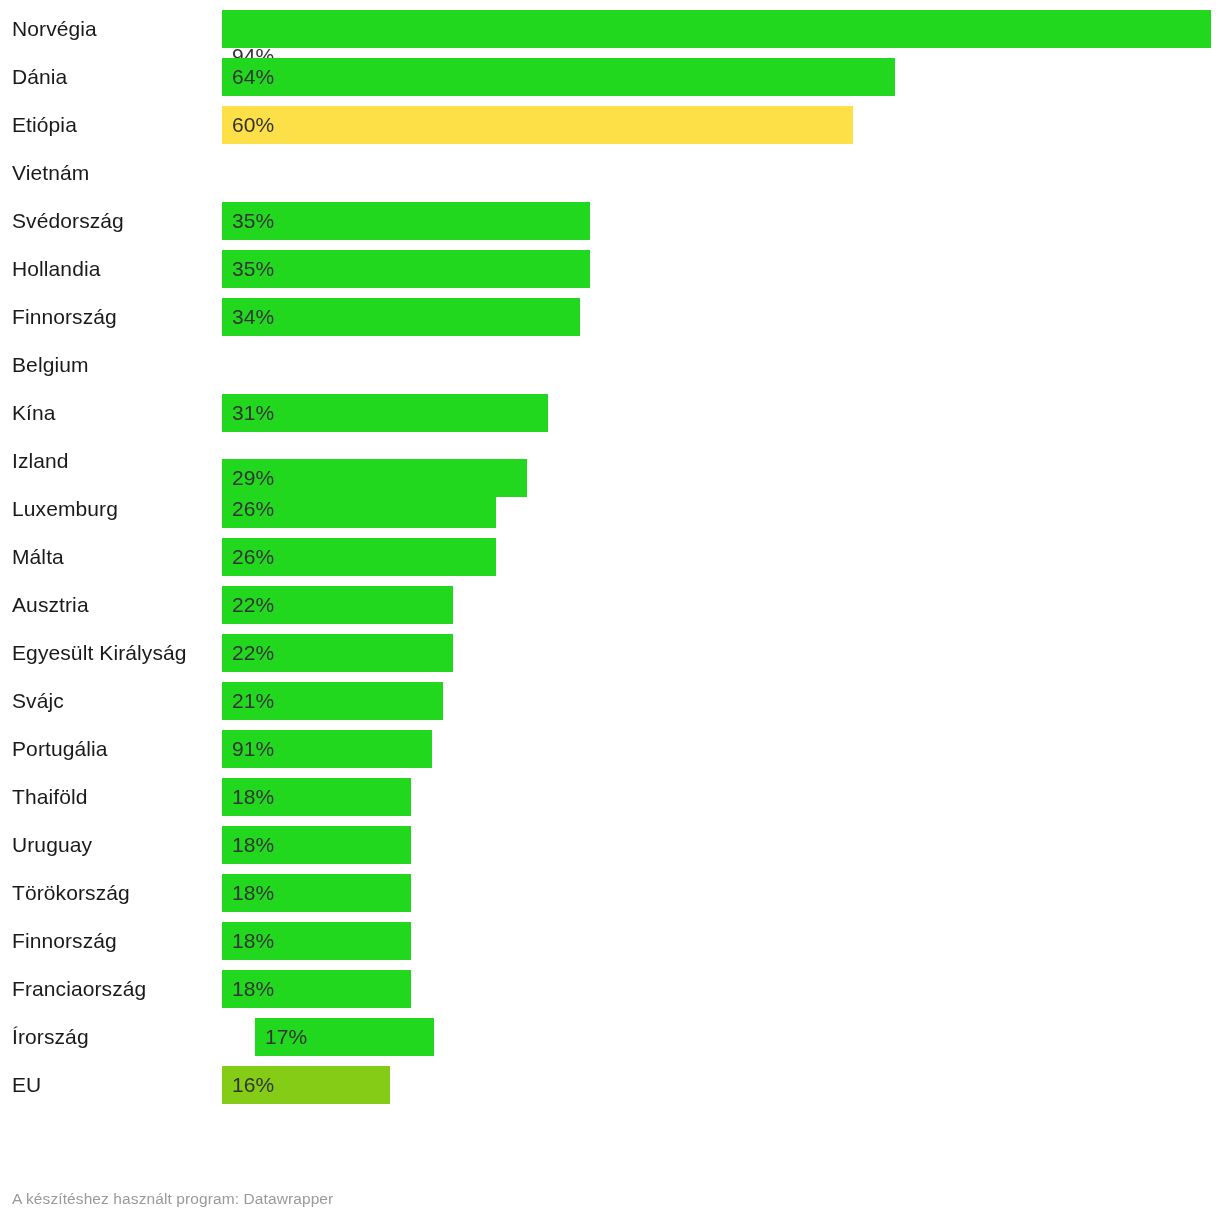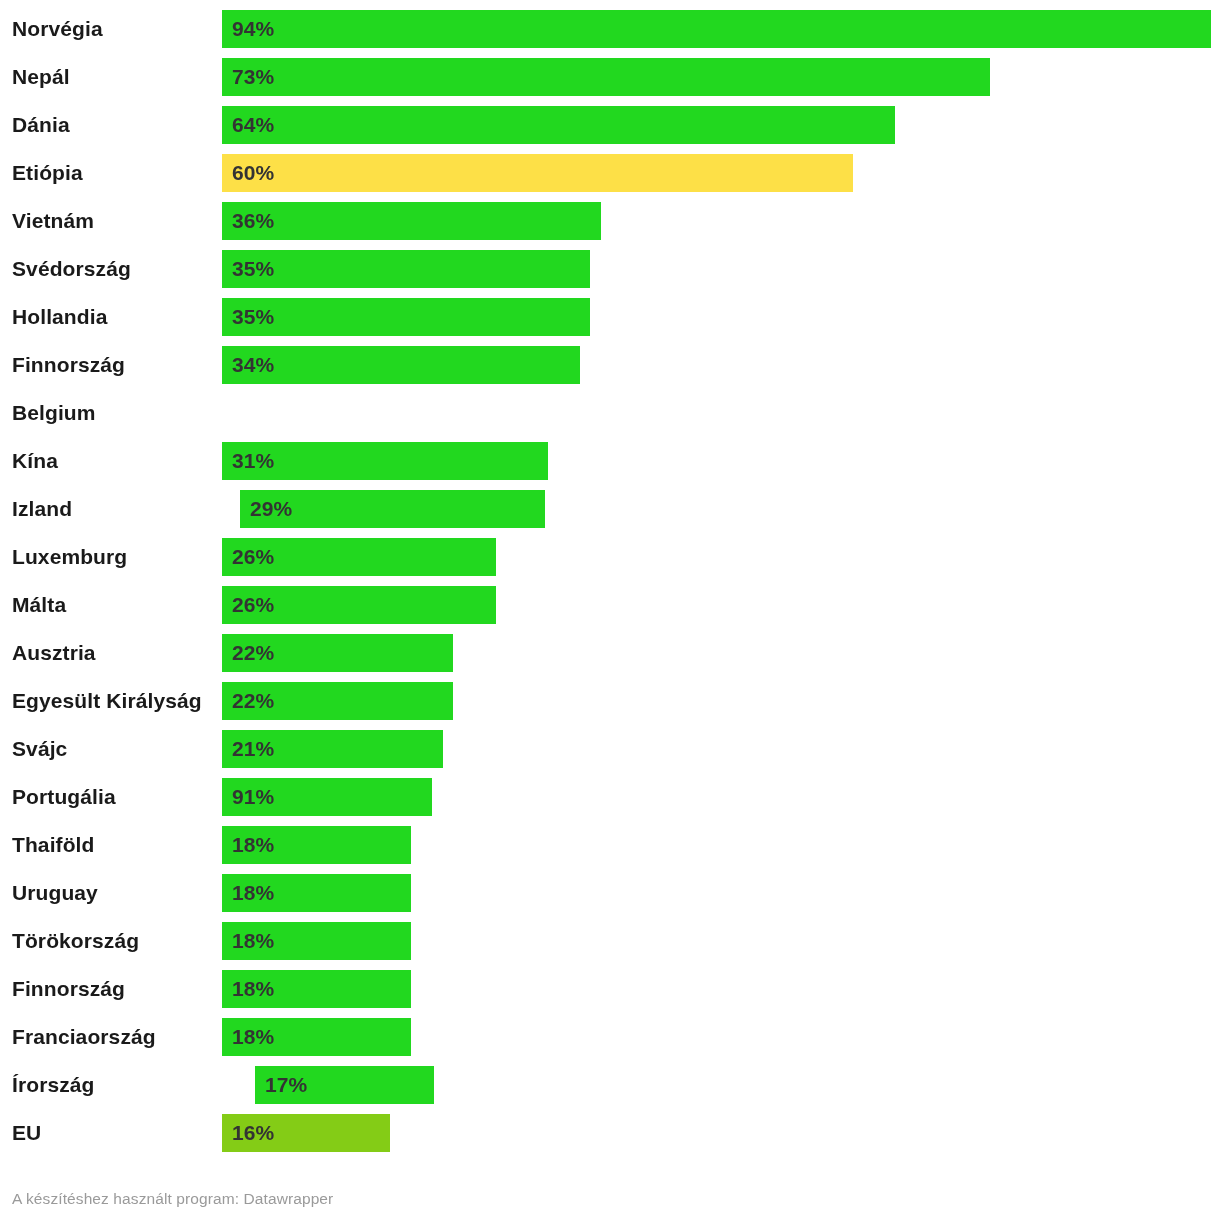--- a/index.html
+++ b/index.html
@@ -27,21 +27,20 @@
     left: 0;
     top: 10px;
     width: 1220px;
   }
 
   .bar-row {
     position: relative;
     height: 38px;
     margin-bottom: 10px;
     width: 100%;
-    font-weight: bold;
   }
 
   .row-label {
     position: absolute;
     left: 12px;
     top: 0;
     height: 38px;
     line-height: 38px;
     font-size: 21px;
     color: #1a1a1a;
@@ -89,29 +88,21 @@
 </head>
 <body>
 
 <div id="chart-root">
 
   <div id="bars-area">
       <div class="bar-row">
         <div class="row-label">Norvégia</div>
         <div class="bar-track" style="left: 222px;">
           <div class="bar-fill" style="width: 988.88px; background: rgb(34, 216, 31); height: 38px;">
-            <div class="bar-value" style="color: rgb(51, 51, 51);">94%</div>
-          </div>
-        </div>
-      </div>
-      <div class="bar-row">
-        <div class="row-label">Nepál</div>
-        <div class="bar-track" style="left: 222px;">
-          <div class="bar-fill" style="width: 767.96px; background: rgb(34, 216, 31); height: 38px;">
-            <div class="bar-value" style="color: rgb(51, 51, 51);">73%</div>
+            <div class="bar-value" style="color: rgb(51, 51, 51); margin-top: 27px;">94%</div>
           </div>
         </div>
       </div>
       <div class="bar-row">
         <div class="row-label">Dánia</div>
         <div class="bar-track" style="left: 222px;">
           <div class="bar-fill" style="width: 673.28px; background: rgb(34, 216, 31); height: 38px;">
             <div class="bar-value" style="color: rgb(51, 51, 51);">64%</div>
           </div>
         </div>
@@ -119,25 +110,20 @@
       <div class="bar-row">
         <div class="row-label">Etiópia</div>
         <div class="bar-track" style="left: 222px;">
           <div class="bar-fill" style="width: 631.2px; background: #fde047; height: 38px;">
             <div class="bar-value" style="color: rgb(51, 51, 51);">60%</div>
           </div>
         </div>
       </div>
       <div class="bar-row">
         <div class="row-label">Vietnám</div>
-        <div class="bar-track" style="left: 222px;">
-          <div class="bar-fill" style="width: 378.72px; background: rgb(34, 216, 31); height: 38px;">
-            <div class="bar-value" style="color: rgb(51, 51, 51);">36%</div>
-          </div>
-        </div>
       </div>
       <div class="bar-row">
         <div class="row-label">Svédország</div>
         <div class="bar-track" style="left: 222px;">
           <div class="bar-fill" style="width: 368.2px; background: rgb(34, 216, 31); height: 38px;">
             <div class="bar-value" style="color: rgb(51, 51, 51);">35%</div>
           </div>
         </div>
       </div>
       <div class="bar-row">
@@ -162,21 +148,21 @@
       <div class="bar-row">
         <div class="row-label">Kína</div>
         <div class="bar-track" style="left: 222px;">
           <div class="bar-fill" style="width: 326.12px; background: rgb(34, 216, 31); height: 38px; padding-left: 12px;">
             <div class="bar-value" style="color: rgb(51, 51, 51);">31%</div>
           </div>
         </div>
       </div>
       <div class="bar-row">
         <div class="row-label">Izland</div>
-        <div class="bar-track" style="left: 240px;">
+        <div class="bar-track" style="left: 222px; margin-top: 17px;">
           <div class="bar-fill" style="width: 305.08px; background: rgb(34, 216, 31); height: 38px;">
             <div class="bar-value" style="color: rgb(51, 51, 51);">29%</div>
           </div>
         </div>
       </div>
       <div class="bar-row">
         <div class="row-label">Luxemburg</div>
         <div class="bar-track" style="left: 222px;">
           <div class="bar-fill" style="width: 273.52px; background: rgb(34, 216, 31); height: 38px;">
             <div class="bar-value" style="color: rgb(51, 51, 51);">26%</div>

